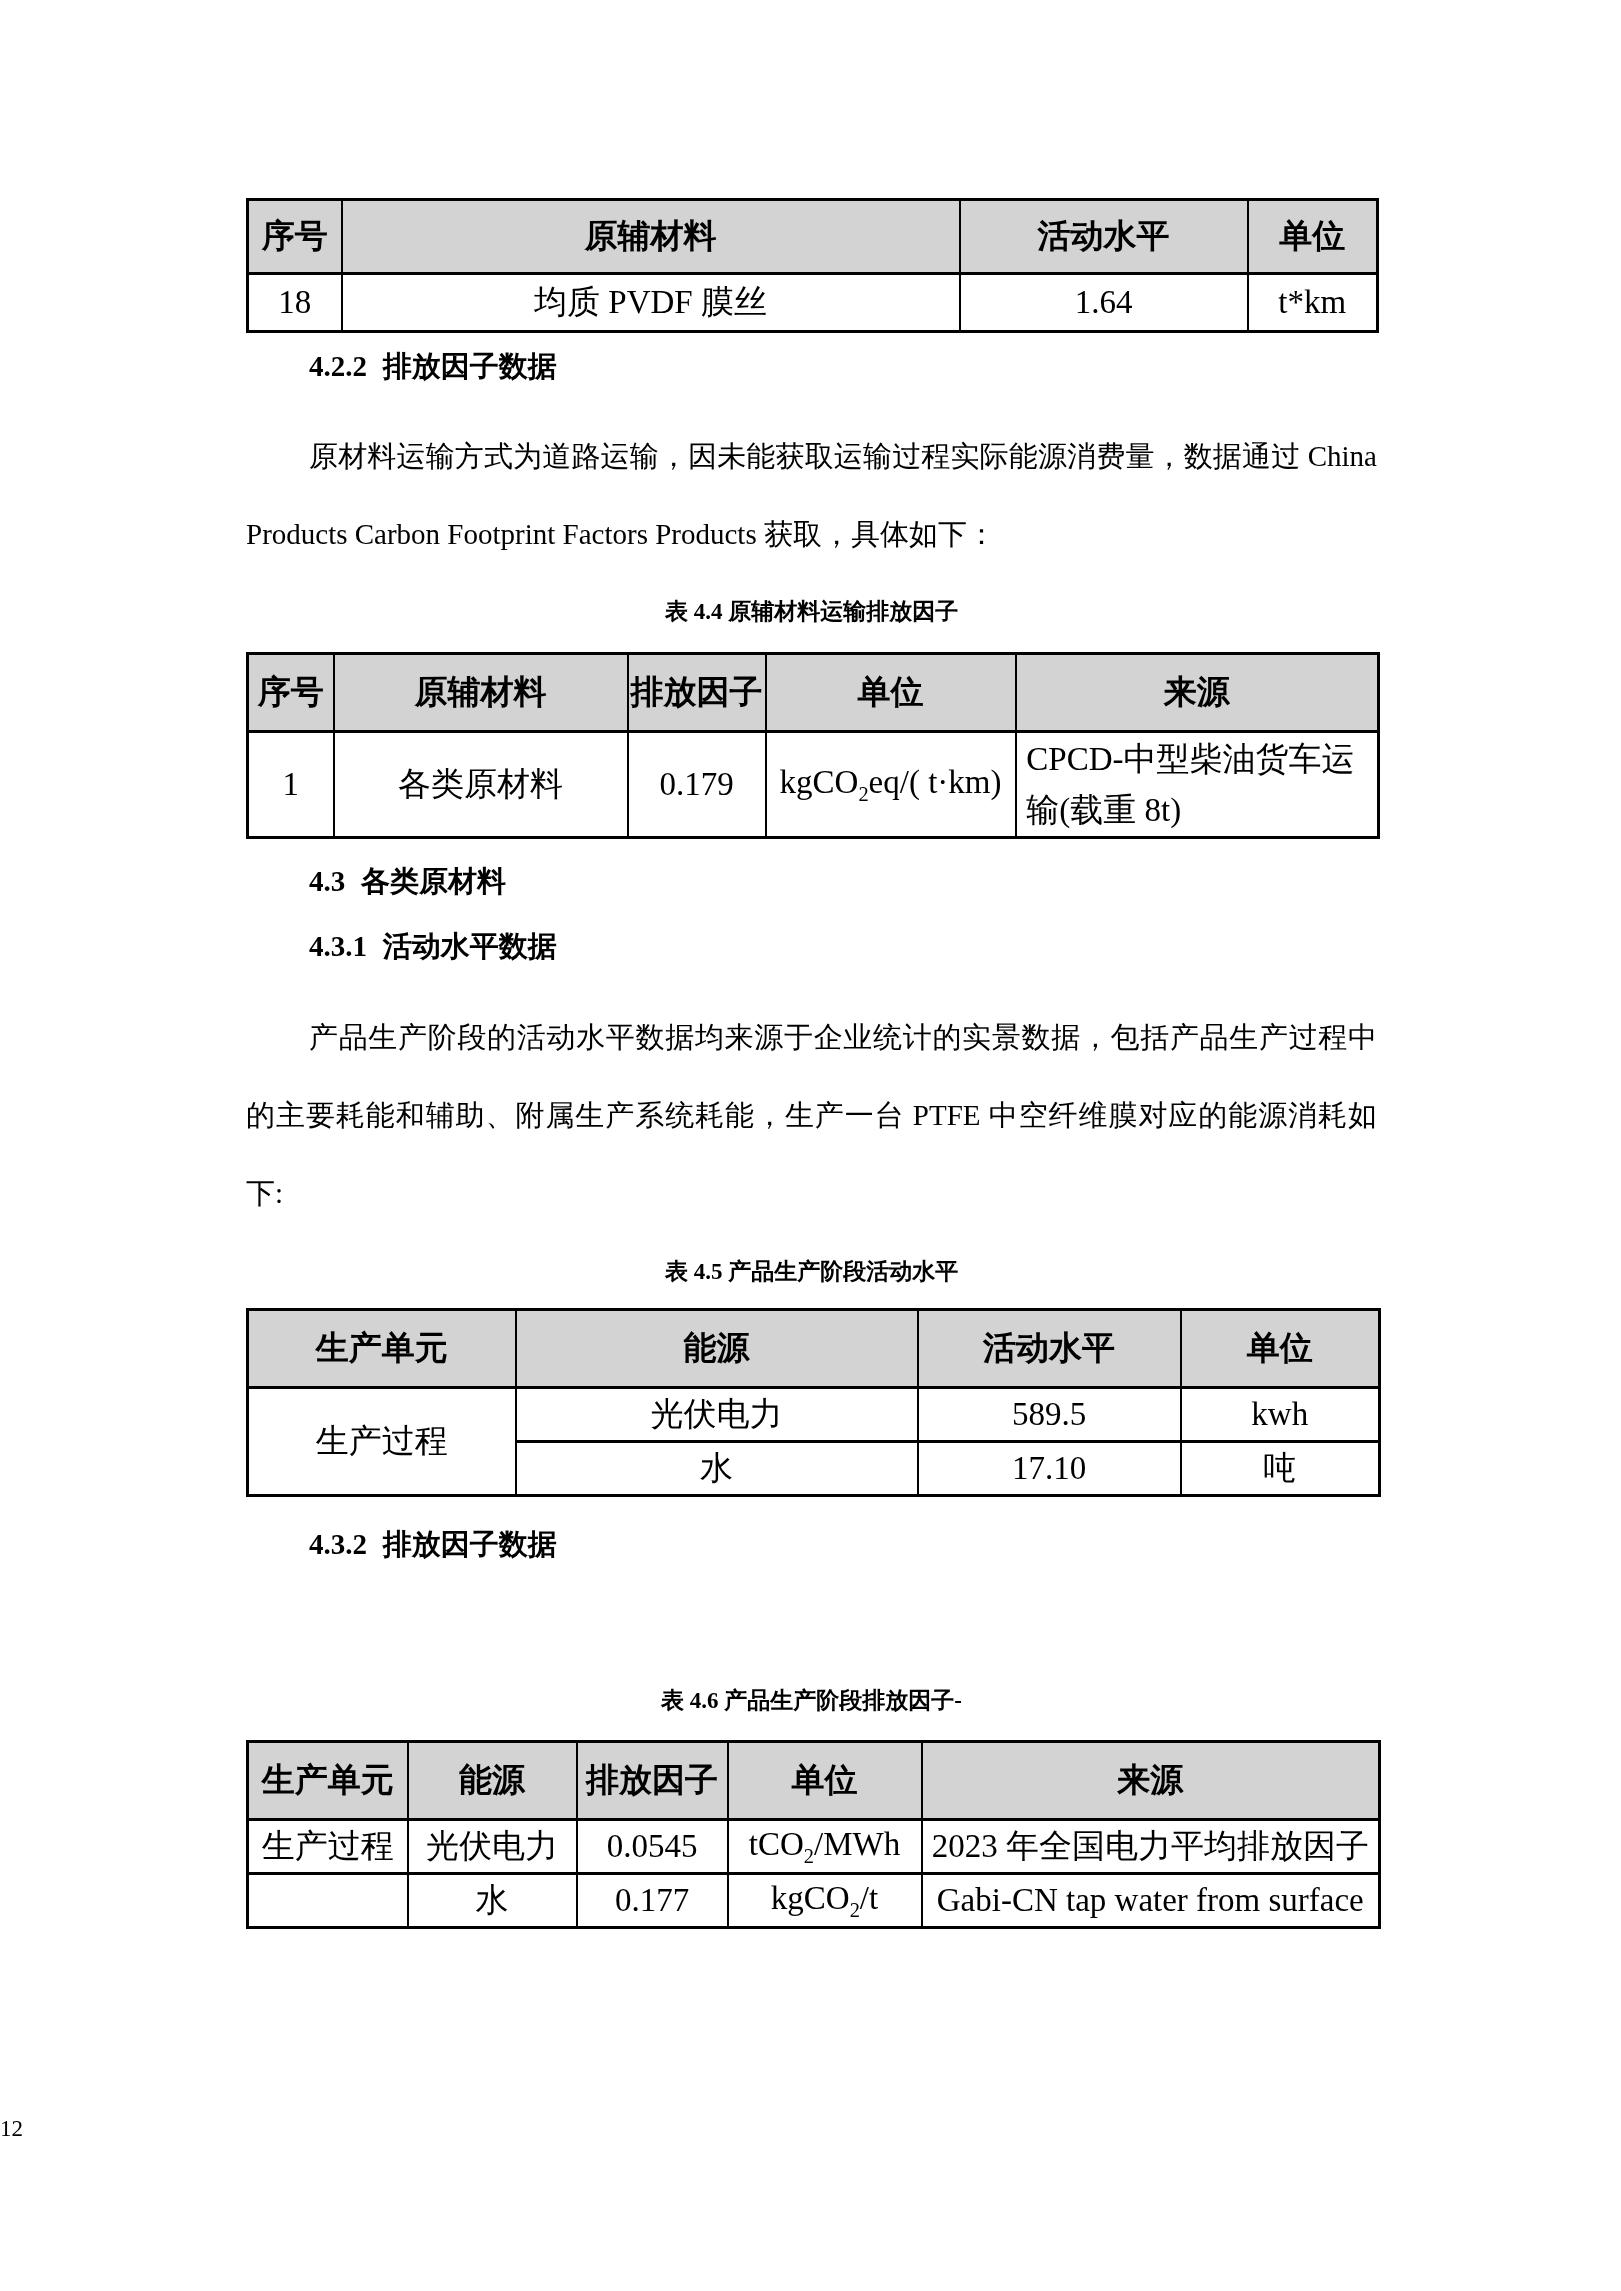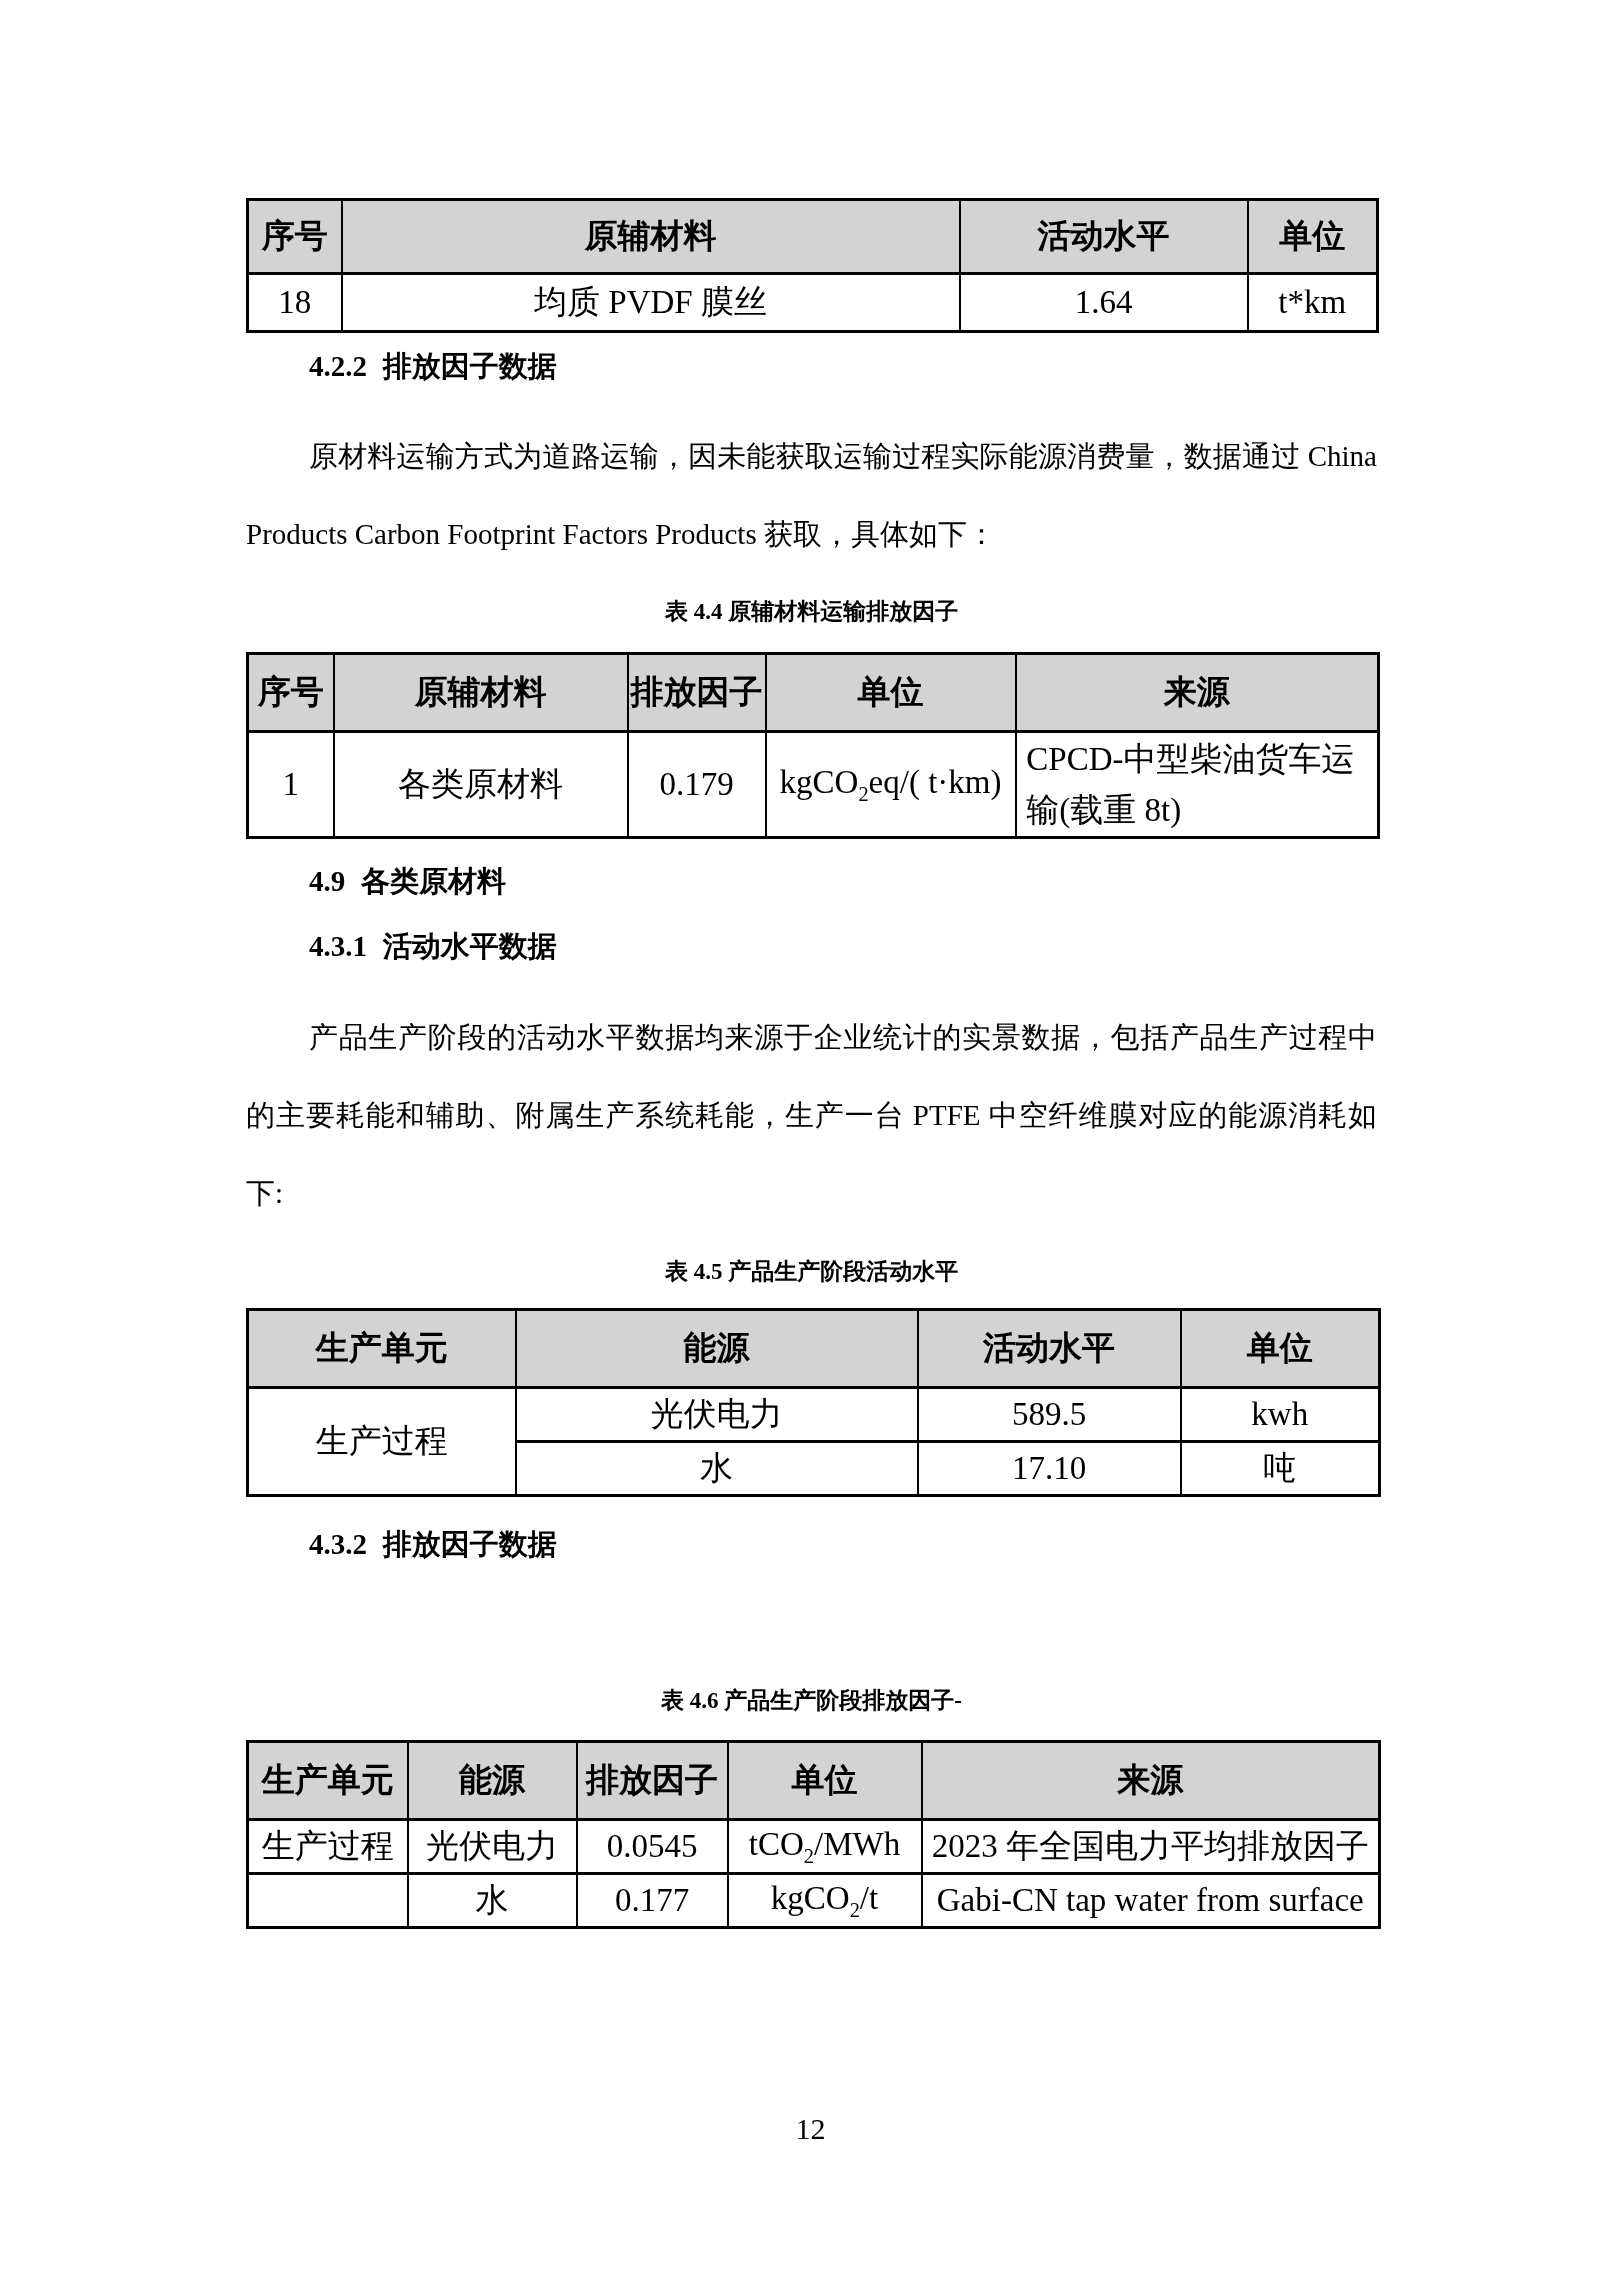--- a/index.html
+++ b/index.html
@@ -45,21 +45,21 @@
     vertical-align:middle;
     font-size:33px;
     font-weight:normal;
     padding:0;
     overflow:hidden;
   }
   th { background:#d3d3d3; font-weight:bold; }
   td.src-left { text-align:left; padding:0 9.8px; line-height:51px; }
   sub { font-size:0.62em; }
 
-  .page-number { width:1621px; text-align:center; font-size:30px; line-height:31px; }
+  .page-number { width:1621px; text-align:left; font-size:23px; line-height:31px; }
 </style>
 </head>
 <body>
 
 <div class="page">
 
   <div class="abs" style="left:246px; top:198px;">
     <table style="width:1131px;">
       <colgroup>
         <col style="width:94px;">
@@ -118,21 +118,21 @@
           <td>各类原材料</td>
           <td>0.179</td>
           <td><span>kgCO</span><sub>2</sub><span>eq/( t·km)</span></td>
           <td class="src-left">CPCD-中型柴油货车运输(载重 8t)</td>
         </tr>
       </tbody>
     </table>
   </div>
 
   <div class="abs heading" style="left:309px; top:864px;">
-    <span class="hnum">4.9</span><span class="htitle">各类原材料</span>
+    <span class="hnum">4.3</span><span class="htitle">各类原材料</span>
   </div>
 
   <div class="abs heading" style="left:309px; top:929px;">
     <span class="hnum">4.3.1</span><span class="htitle">活动水平数据</span>
   </div>
 
   <div class="abs para" style="left:246px; top:998px;">产品生产阶段的活动水平数据均来源于企业统计的实景数据，包括产品生产过程中的主要耗能和辅助、附属生产系统耗能，生产一台 PTFE 中空纤维膜对应的能源消耗如下:</div>
 
   <div class="abs caption" style="left:246px; top:1254px;">表 4.5 产品生产阶段活动水平</div>
 

